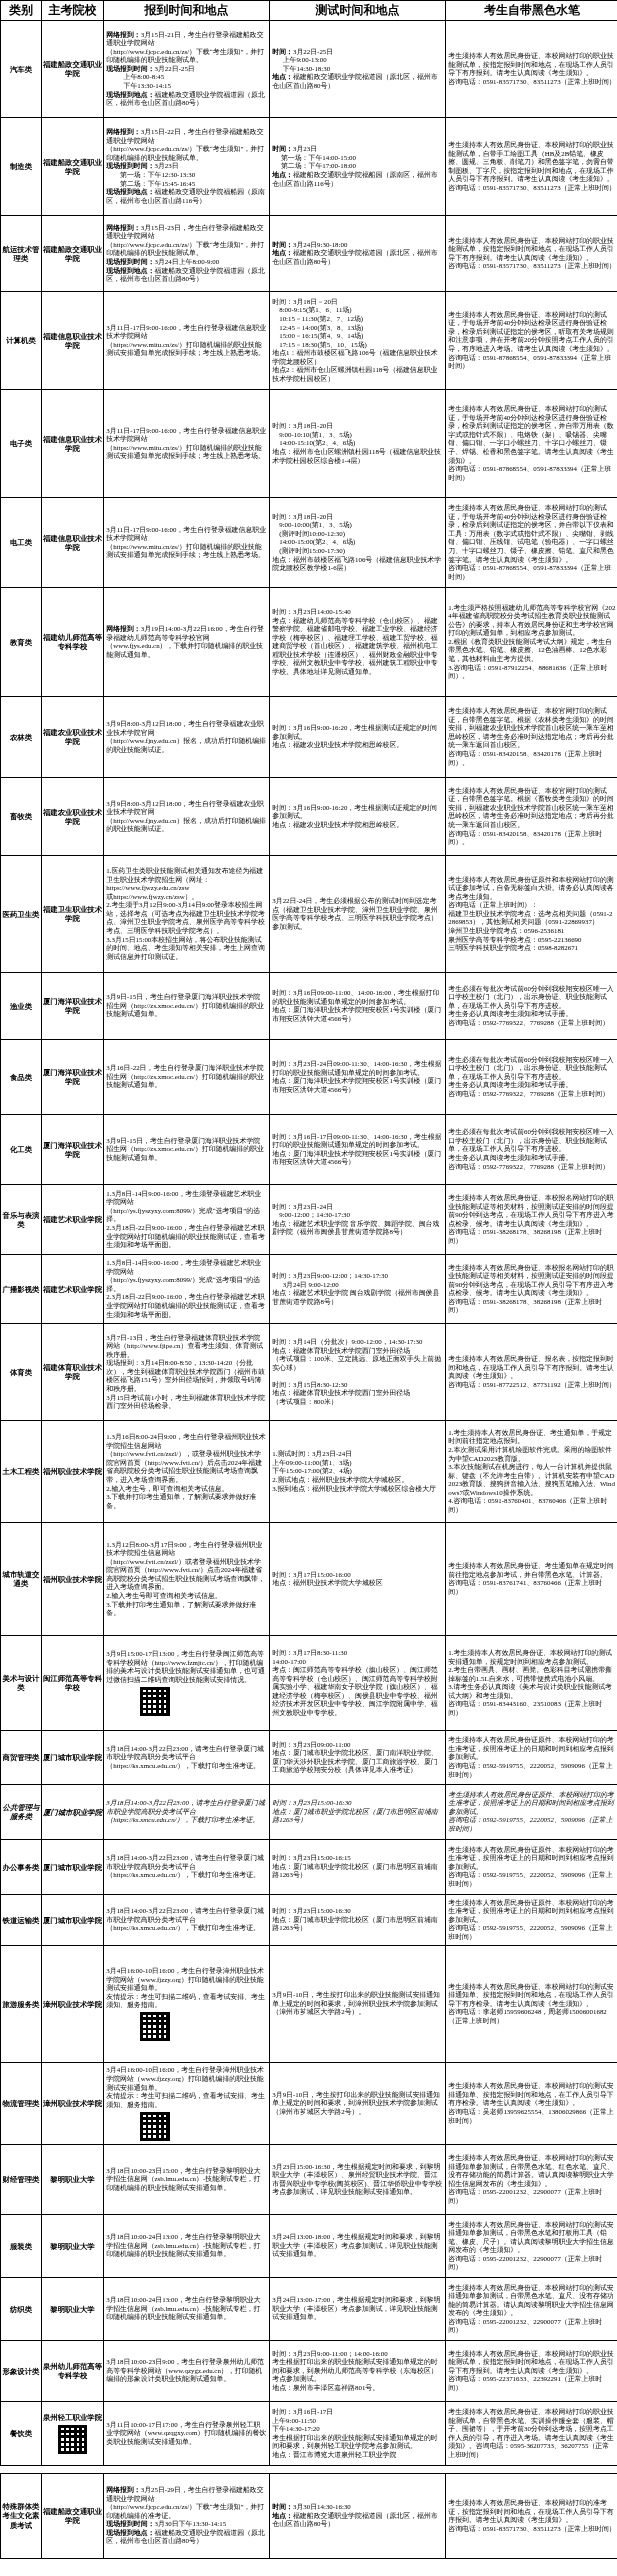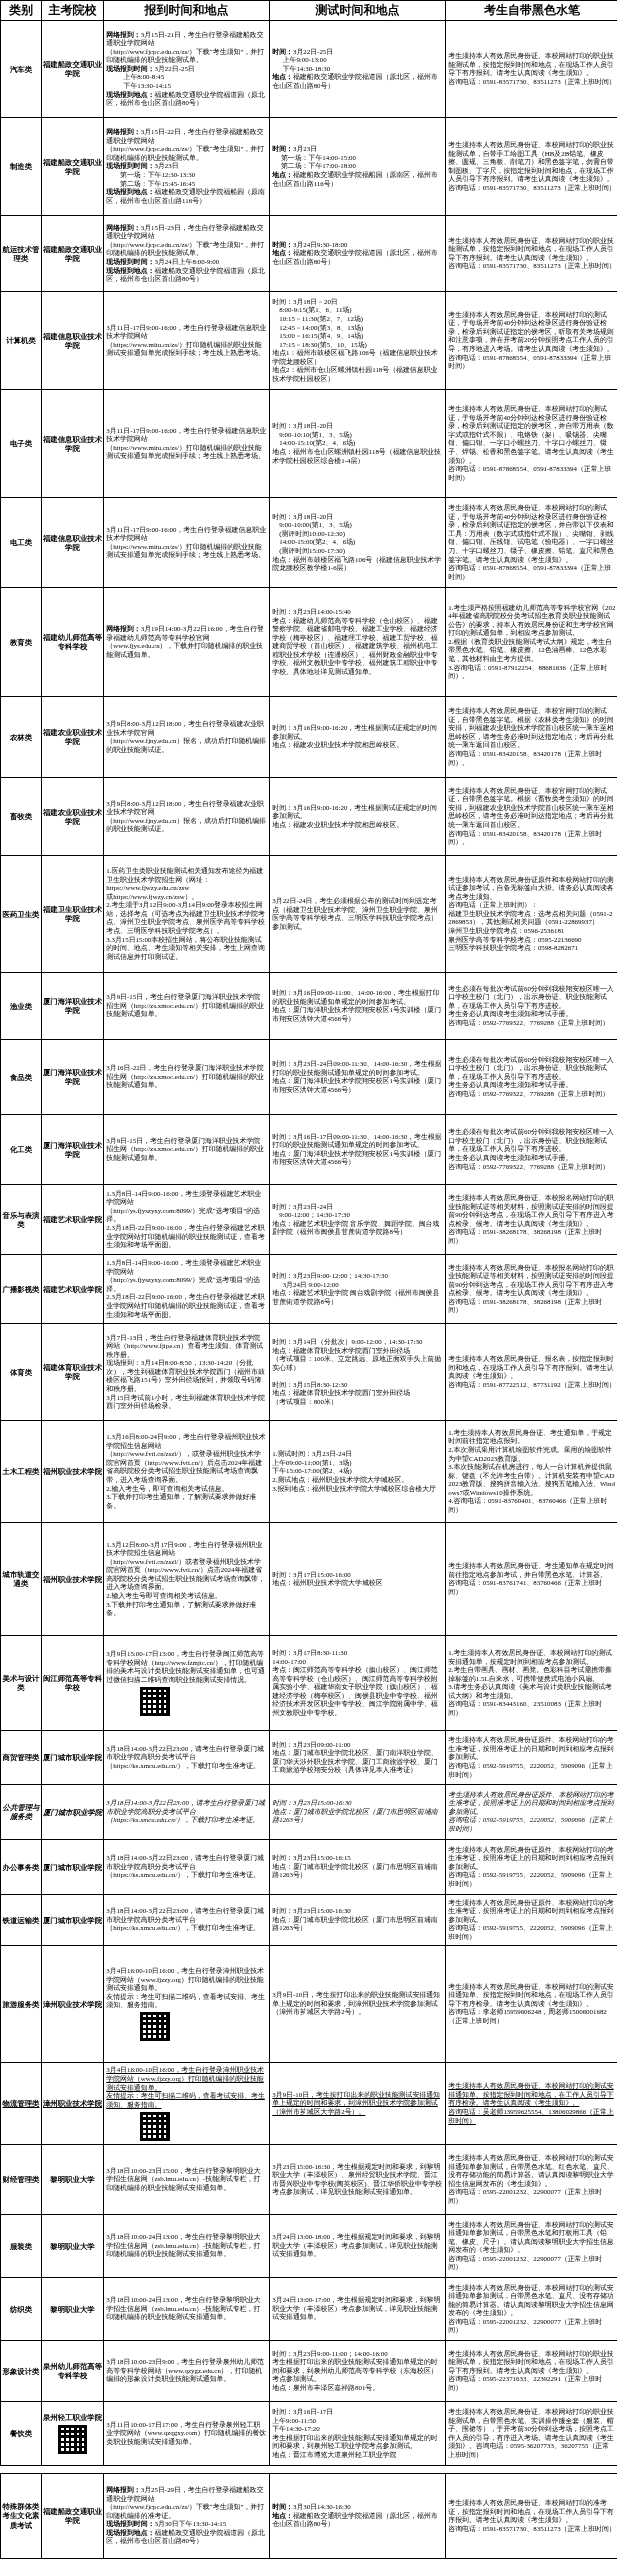--- a/index.html
+++ b/index.html
@@ -333,21 +333,21 @@
         </tr>
         <tr style="height: 117px;">
           <td class="cat">旅游服务类</td>
           <td class="school">漳州职业技术学院</td>
           <td class="txt">3月4日16:00-10日16:00，考生自行登录漳州职业技术学院网站（www.fjzzy.org）打印随机编排的职业技能测试安排通知单。
 友情提示：考生可扫描二维码，查看考试安排、考生须知、服务指南。<div class="qr inline"></div></td>
           <td class="txt">3月9日-10日，考生按打印出来的职业技能测试安排通知单上规定的时间和要求，到漳州职业技术学院参加测试（漳州市芗城区大学路2号）。</td>
           <td class="txt">考生须持本人有效居民身份证、本校网站打印的测试安排通知单、按指定报到时间和地点，在现场工作人员引导下有序检录。请考生认真阅读《考生须知》。
 咨询电话：李老师15959606248，周老师15006001682（正常上班时间）</td>
         </tr>
-        <tr style="height: 82px; text-decoration: underline;">
+        <tr style="height: 82px;">
           <td class="cat">物流管理类</td>
           <td class="school">漳州职业技术学院</td>
           <td class="txt">3月4日16:00-10日16:00，考生自行登录漳州职业技术学院网站（www.fjzzy.org）打印随机编排的职业技能测试安排通知单。
 友情提示：考生可扫描二维码，查看考试安排、考生须知、服务指南。<div class="qr inline"></div></td>
           <td class="txt">3月9日-10日，考生按打印出来的职业技能测试安排通知单上规定的时间和要求，到漳州职业技术学院参加测试（漳州市芗城区大学路2号）。</td>
           <td class="txt">考生须持本人有效居民身份证、本校网站打印的测试安排通知单、按指定报到时间和地点，在工作人员引导下有序检录。请考生认真阅读《考生须知》。
 咨询电话：吴老师13959625554、13806029866（正常上班时间）</td>
         </tr>
         <tr style="height: 70px;">
           <td class="cat">财经管理类</td>

